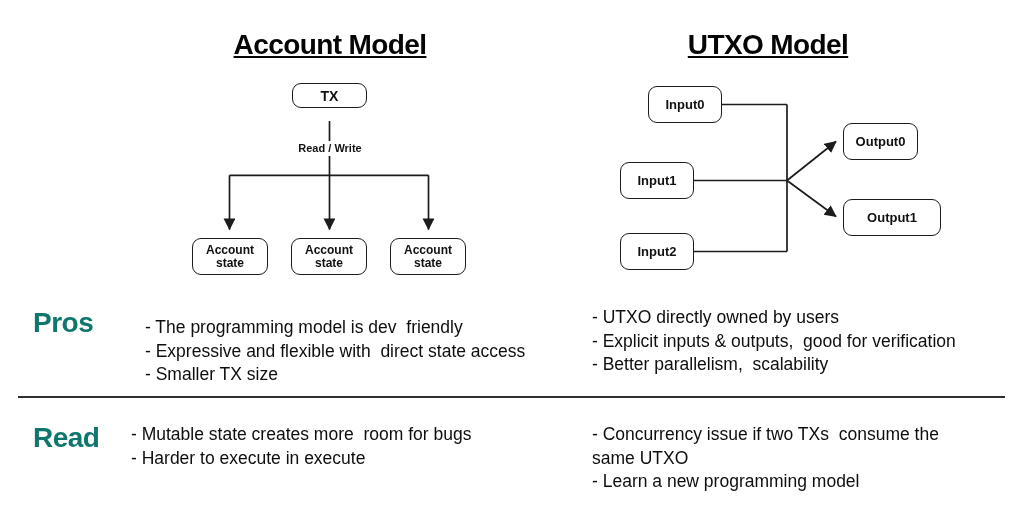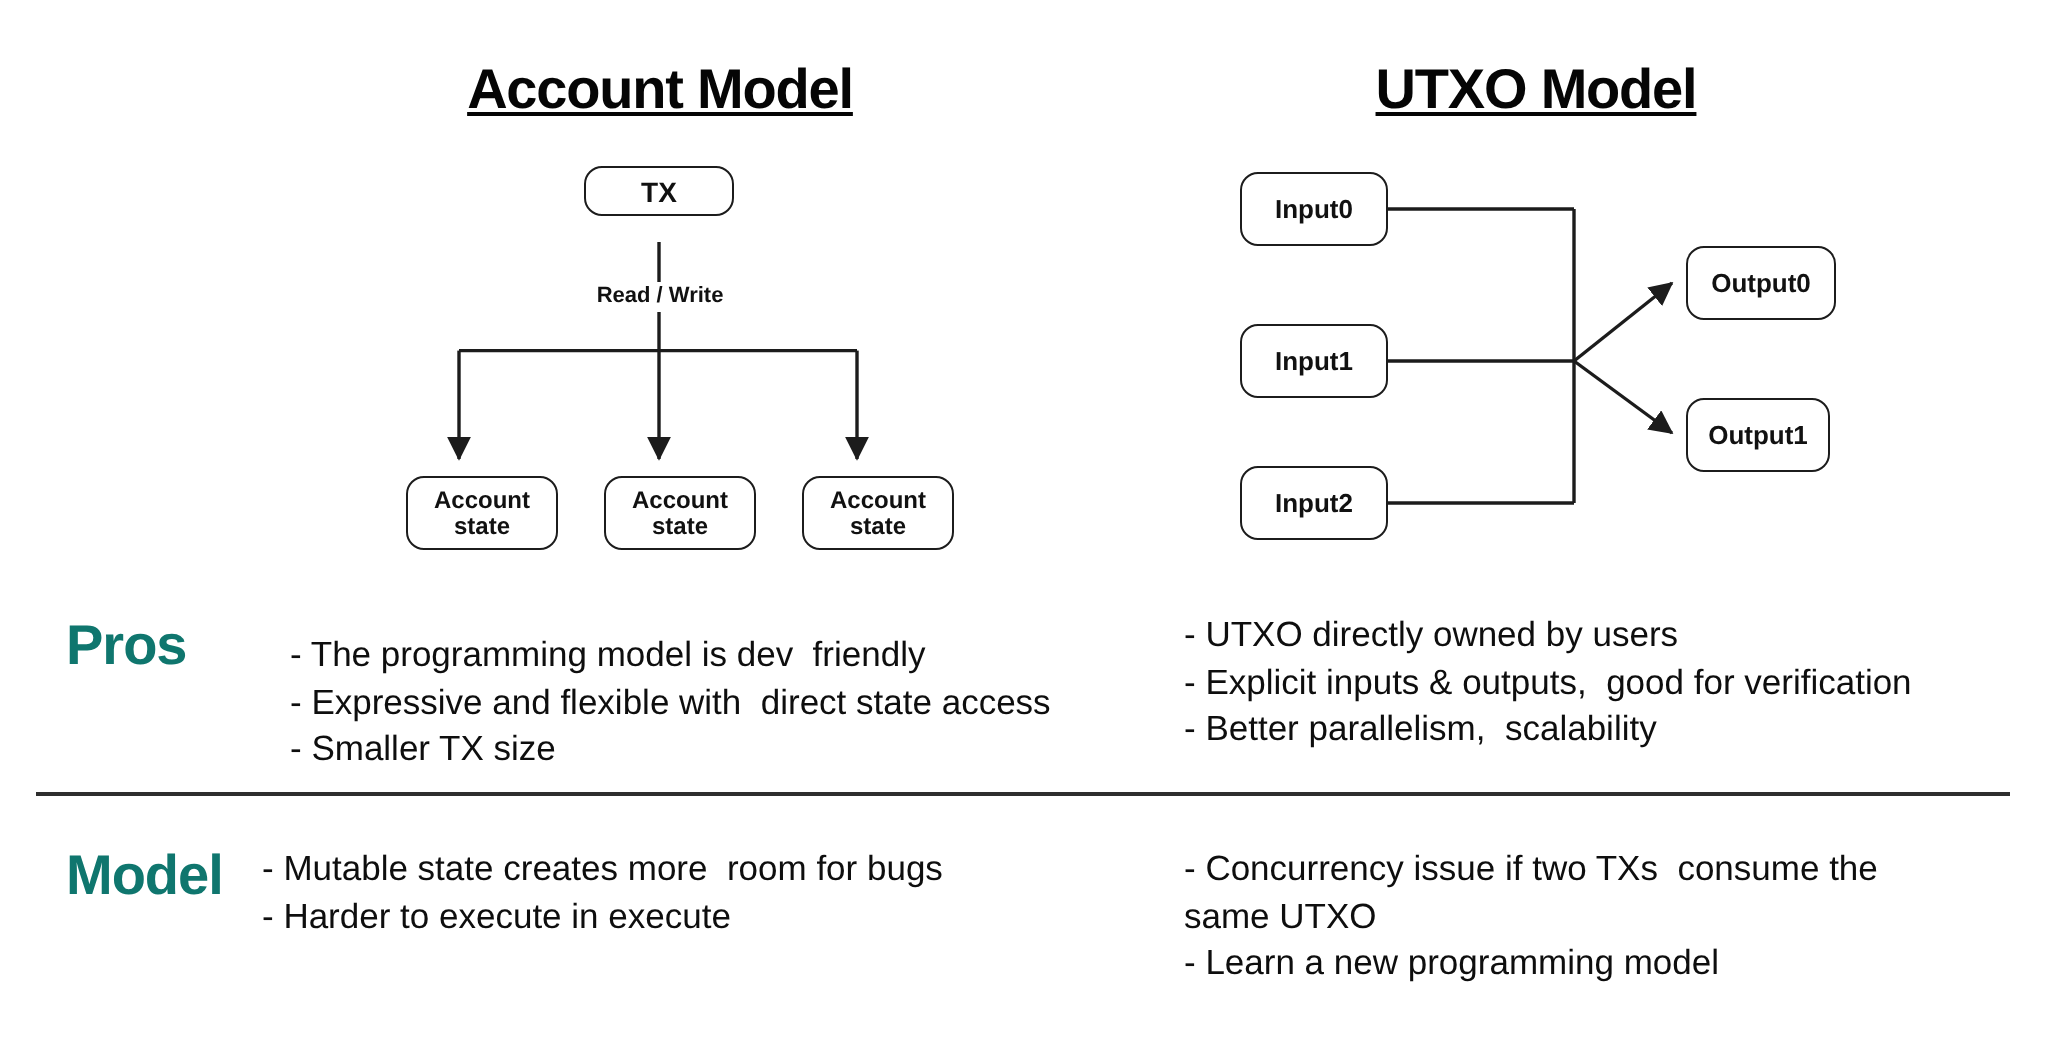--- a/index.html
+++ b/index.html
@@ -37,30 +37,30 @@
     border-radius: 9px;
     display: flex;
     align-items: center;
     justify-content: center;
     text-align: center;
     font-weight: 700;
     color: #111111;
     white-space: pre-line;
   }
   .node.tx      { left: 292px; top: 83px;  width: 75px; height: 25px; font-size: 14px; }
-  .node.state   { width: 76px; height: 37px; font-size: 12px; line-height: 13px; top: 238px; margin-left: 11px; }
+  .node.state   { width: 76px; height: 37px; font-size: 12px; line-height: 13px; top: 238px; }
   .node.state.s0 { left: 192px; }
   .node.state.s1 { left: 291px; }
   .node.state.s2 { left: 390px; }
   .node.io      { width: 74px; height: 37px; font-size: 13px; }
-  .node.in0 { left: 620px; top: 86px;  }
+  .node.in0 { left: 648px; top: 86px;  }
   .node.in1 { left: 620px; top: 162px; }
   .node.in2 { left: 620px; top: 233px; }
   .node.out0 { left: 843px; top: 123px; width: 75px; }
-  .node.out1 { left: 843px; top: 199px; width: 72px; }
+  .node.out1 { left: 843px; top: 199px; width: 98px; }
   .edge-label {
     position: absolute;
     left: 288px; top: 141px;
     width: 84px;
     text-align: center;
     font-size: 11px;
     font-weight: 700;
     color: #111111;
     background: #ffffff;
     padding: 1px 0 2px 0;
@@ -146,21 +146,21 @@
       <div class="bullet-line">- Smaller TX size</div>
     </div>
   <div class="bullets pros-utxo">
       <div class="bullet-line">- UTXO directly owned by users</div>
       <div class="bullet-line">- Explicit inputs &amp; outputs,  good for verification</div>
       <div class="bullet-line">- Better parallelism,  scalability</div>
     </div>
 
   <div class="divider"></div>
 
-  <div class="row-heading cons">Model</div>
+  <div class="row-heading cons">Read</div>
   <div class="bullets cons-account">
       <div class="bullet-line">- Mutable state creates more  room for bugs</div>
       <div class="bullet-line">- Harder to execute in execute</div>
     </div>
   <div class="bullets cons-utxo">
       <div class="bullet-line">- Concurrency issue if two TXs  consume the</div>
       <div class="bullet-line">same UTXO</div>
       <div class="bullet-line">- Learn a new programming model</div>
     </div>
 

